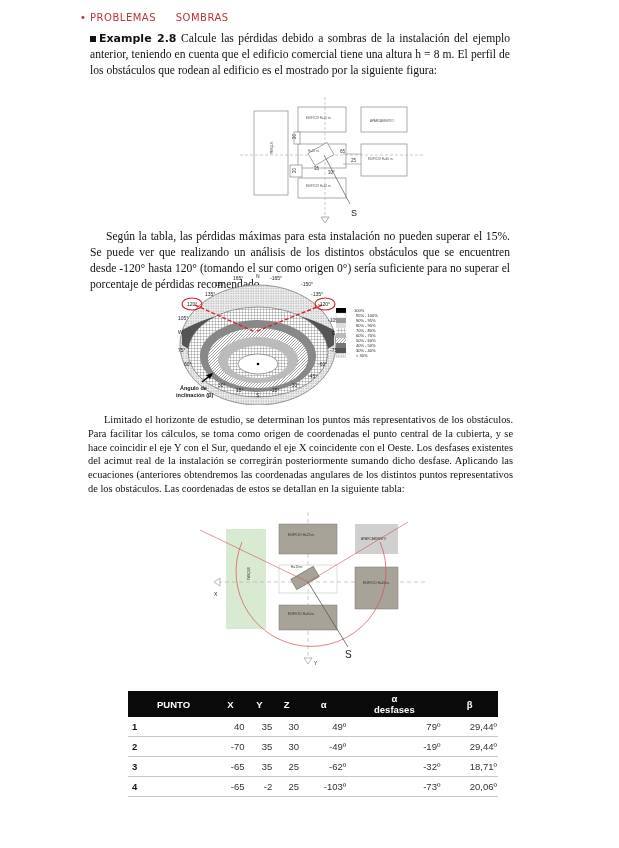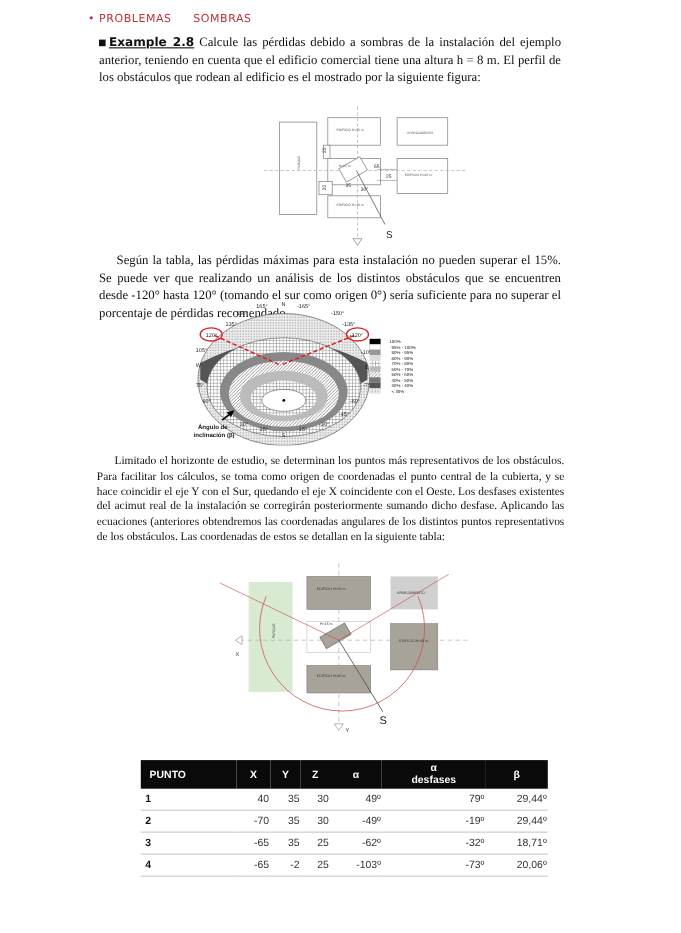--- a/index.html
+++ b/index.html
@@ -1,26 +1,26 @@
 <!DOCTYPE html>
 <html><head>
 <meta charset="utf-8">
 <style>
   html,body{margin:0;padding:0;background:#fff;}
   body{width:619px;height:848px;position:relative;overflow:hidden;font-family:"Liberation Serif",serif;color:#111;}
   .hand{position:absolute;left:80px;top:12px;color:#c0303a;font-family:"DejaVu Sans",sans-serif;font-size:10px;letter-spacing:0.5px;}
   .hand .gap{display:inline-block;width:16px;}
   .p{position:absolute;left:90px;width:420px;font-size:11.6px;line-height:16px;text-align:justify;}
-  .ex-head{font-family:"DejaVu Sans",sans-serif;font-weight:bold;font-size:11px;text-decoration:underline;}
+  .ex-head{font-family:"DejaVu Sans",sans-serif;font-weight:bold;font-size:11px;}
   .sq{display:inline-block;width:6px;height:6px;background:#111;margin-right:3px;vertical-align:middle;}
   .indent{text-indent:16px;}
   .fig{position:absolute;}
   table.dt{position:absolute;left:128px;top:691px;width:370px;border-collapse:collapse;font-family:"Liberation Sans",sans-serif;font-size:9.5px;}
   table.dt th{background:#0a0a0a;color:#fff;font-weight:bold;height:26px;padding:0 4px;text-align:center;line-height:11px;}
-  table.dt th:first-child{text-align:left;padding-left:8px;}
+  table.dt th:first-child{text-align:center;padding-left:8px;}
   table.dt td{height:17px;border-bottom:1.5px solid #c8c8c8;text-align:right;color:#333;}
   table.dt td:first-child{text-align:left;padding-left:4px;font-weight:bold;color:#111;}
   .svgtxt{font-family:"Liberation Sans",sans-serif;}
 </style>
 </head>
 <body>
 
 <div class="hand">
   <span>•</span>
   <span>PROBLEMAS</span><span class="gap"></span>

